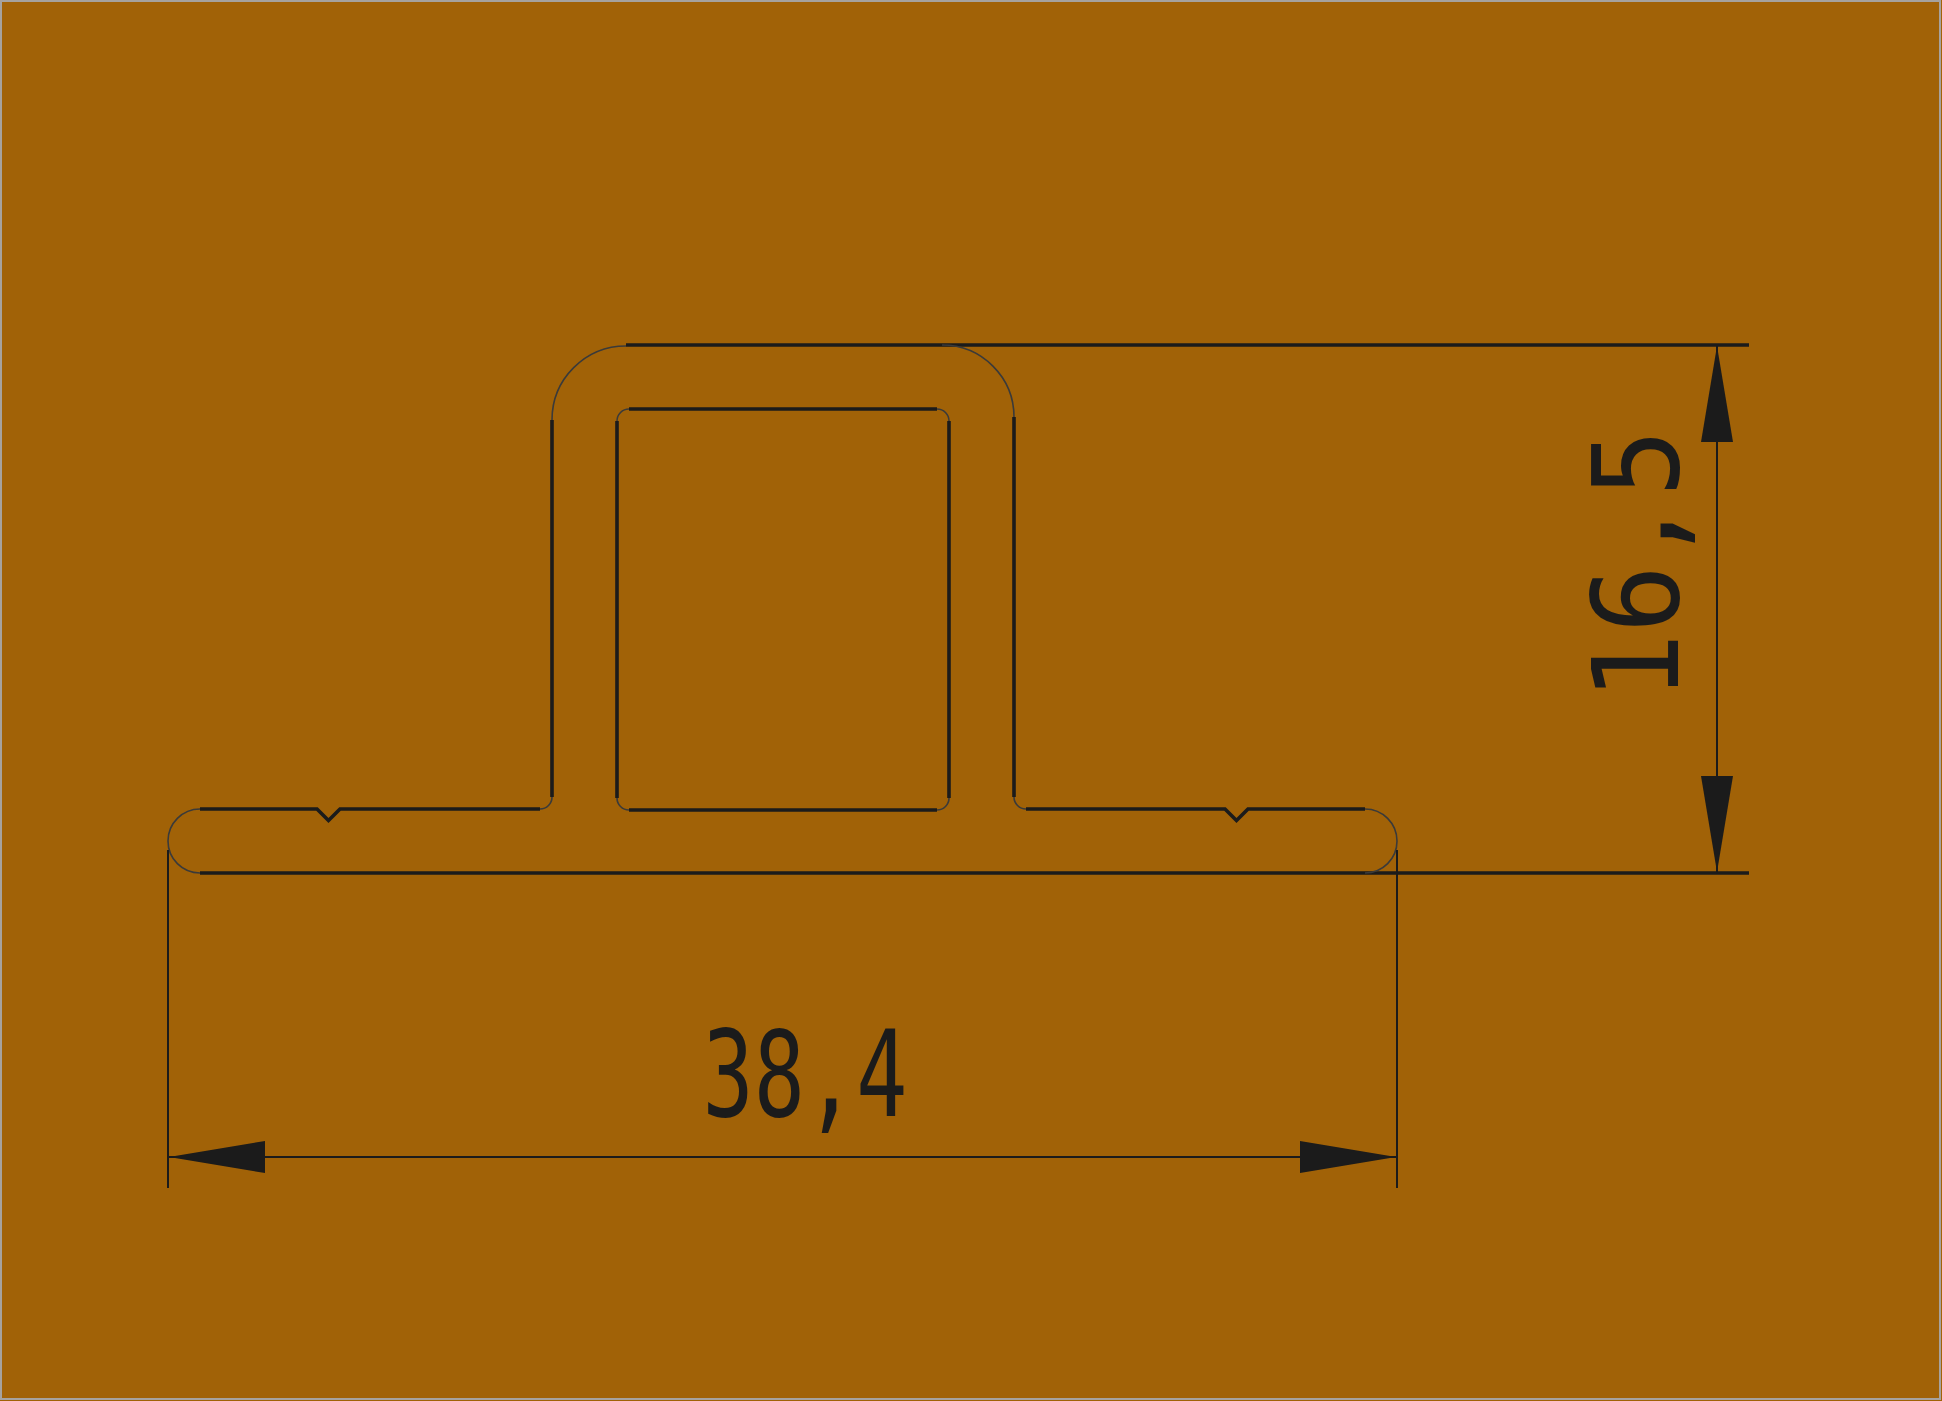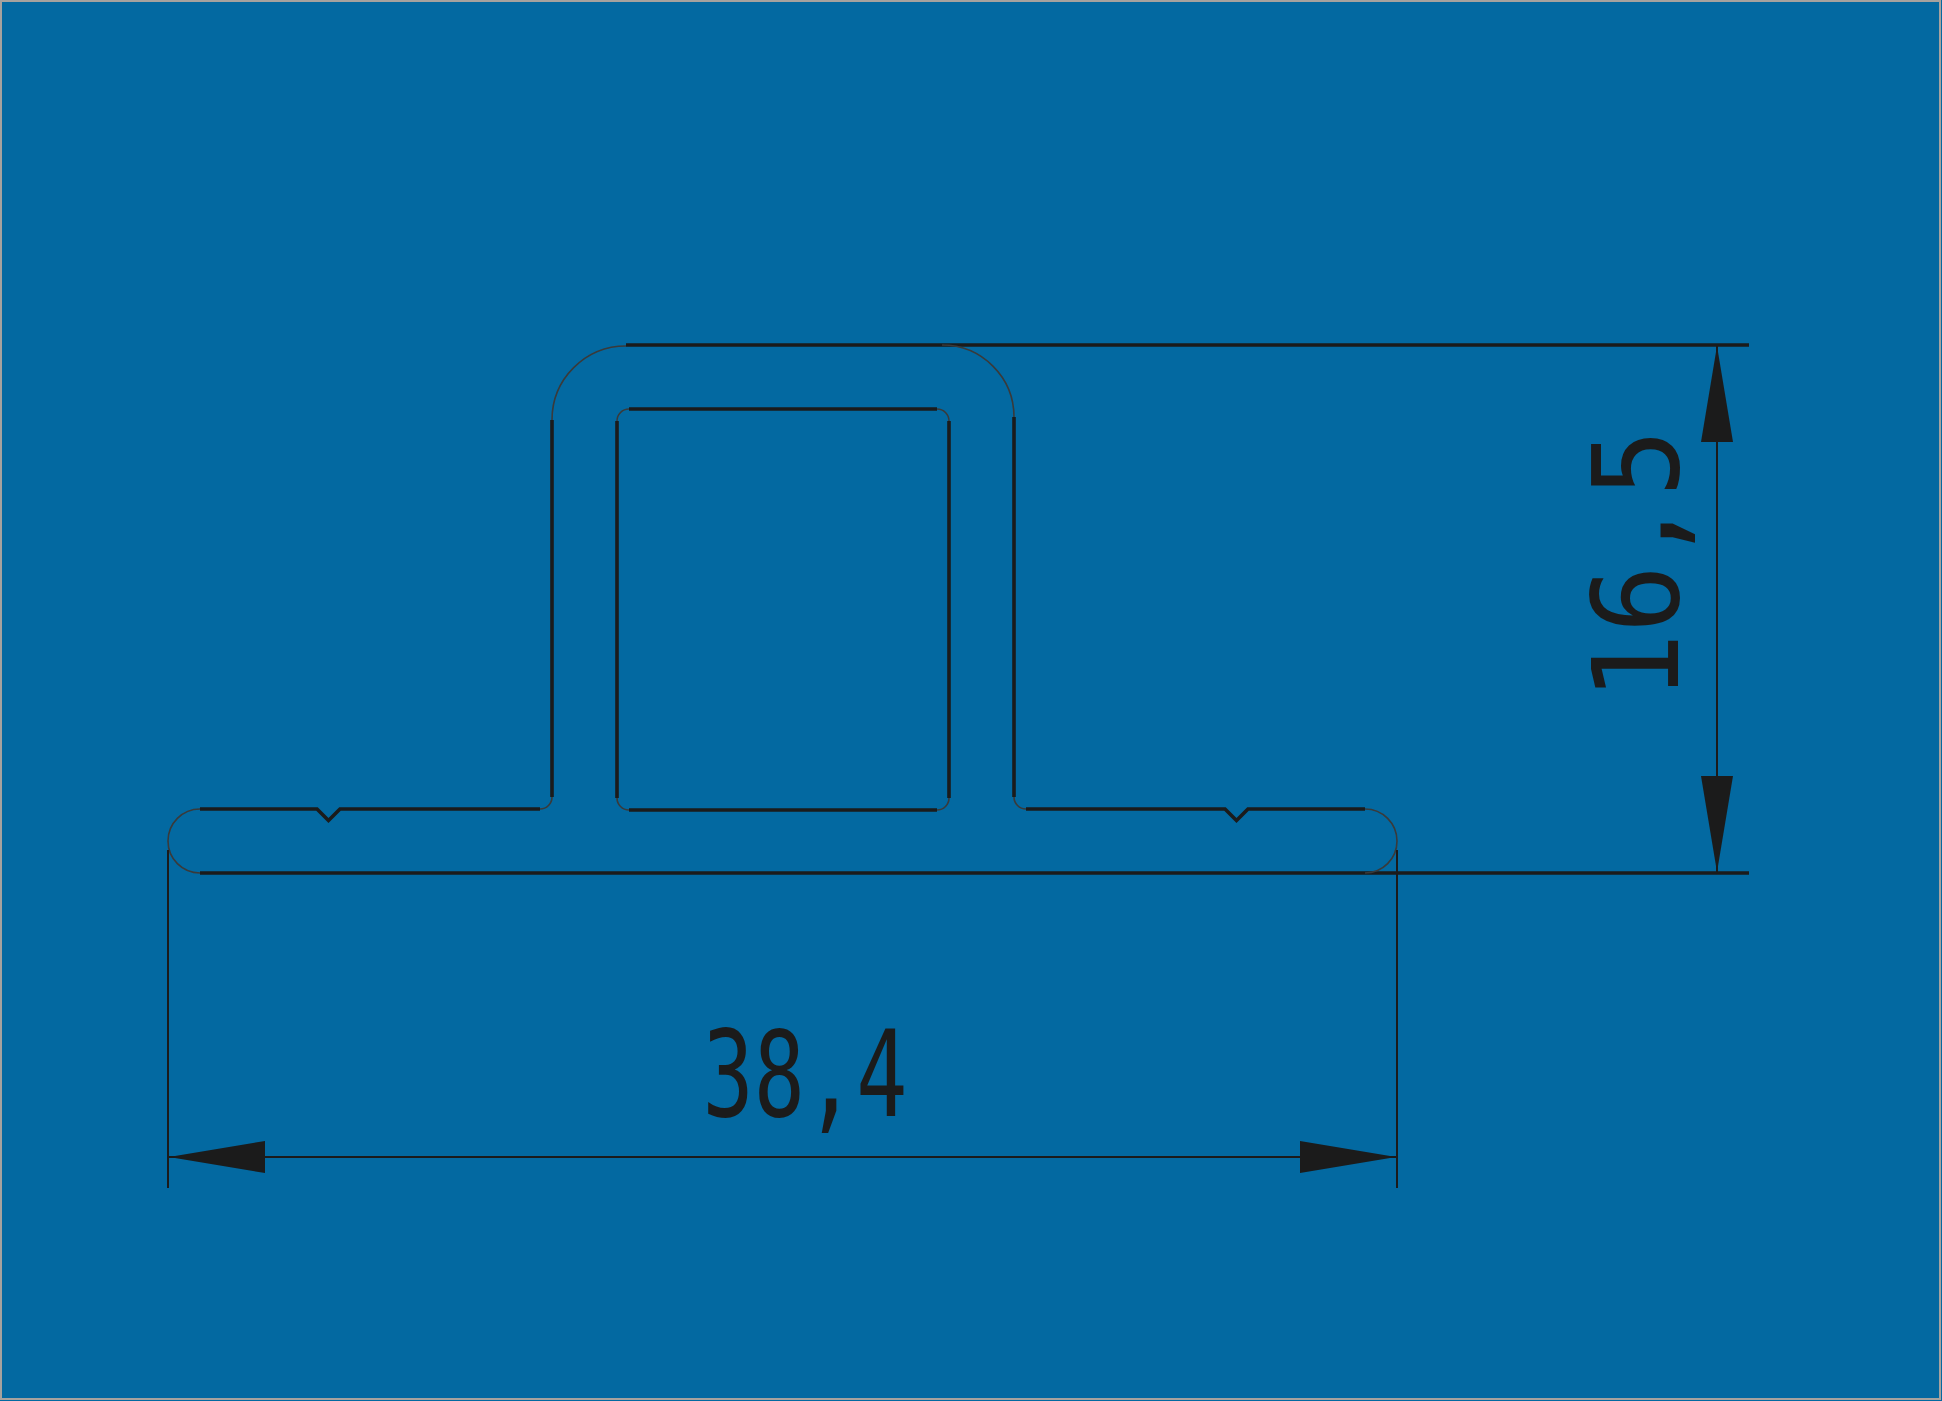--- a/index.html
+++ b/index.html
@@ -5,21 +5,21 @@
   html, body {
     margin: 0;
     padding: 0;
     background: #ffffff;
     font-family: "DejaVu Sans Mono", "Liberation Mono", monospace;
   }
   .canvas {
     position: relative;
     width: 1942px;
     height: 1401px;
-    background: #0369a1;
+    background: #a16207;
     overflow: hidden;
   }
   svg { display: block; }
   text {
     font-family: "DejaVu Sans Mono", "Liberation Mono", monospace;
     fill: #1b1b1b;
   }
 </style>
 </head>
 <body>

